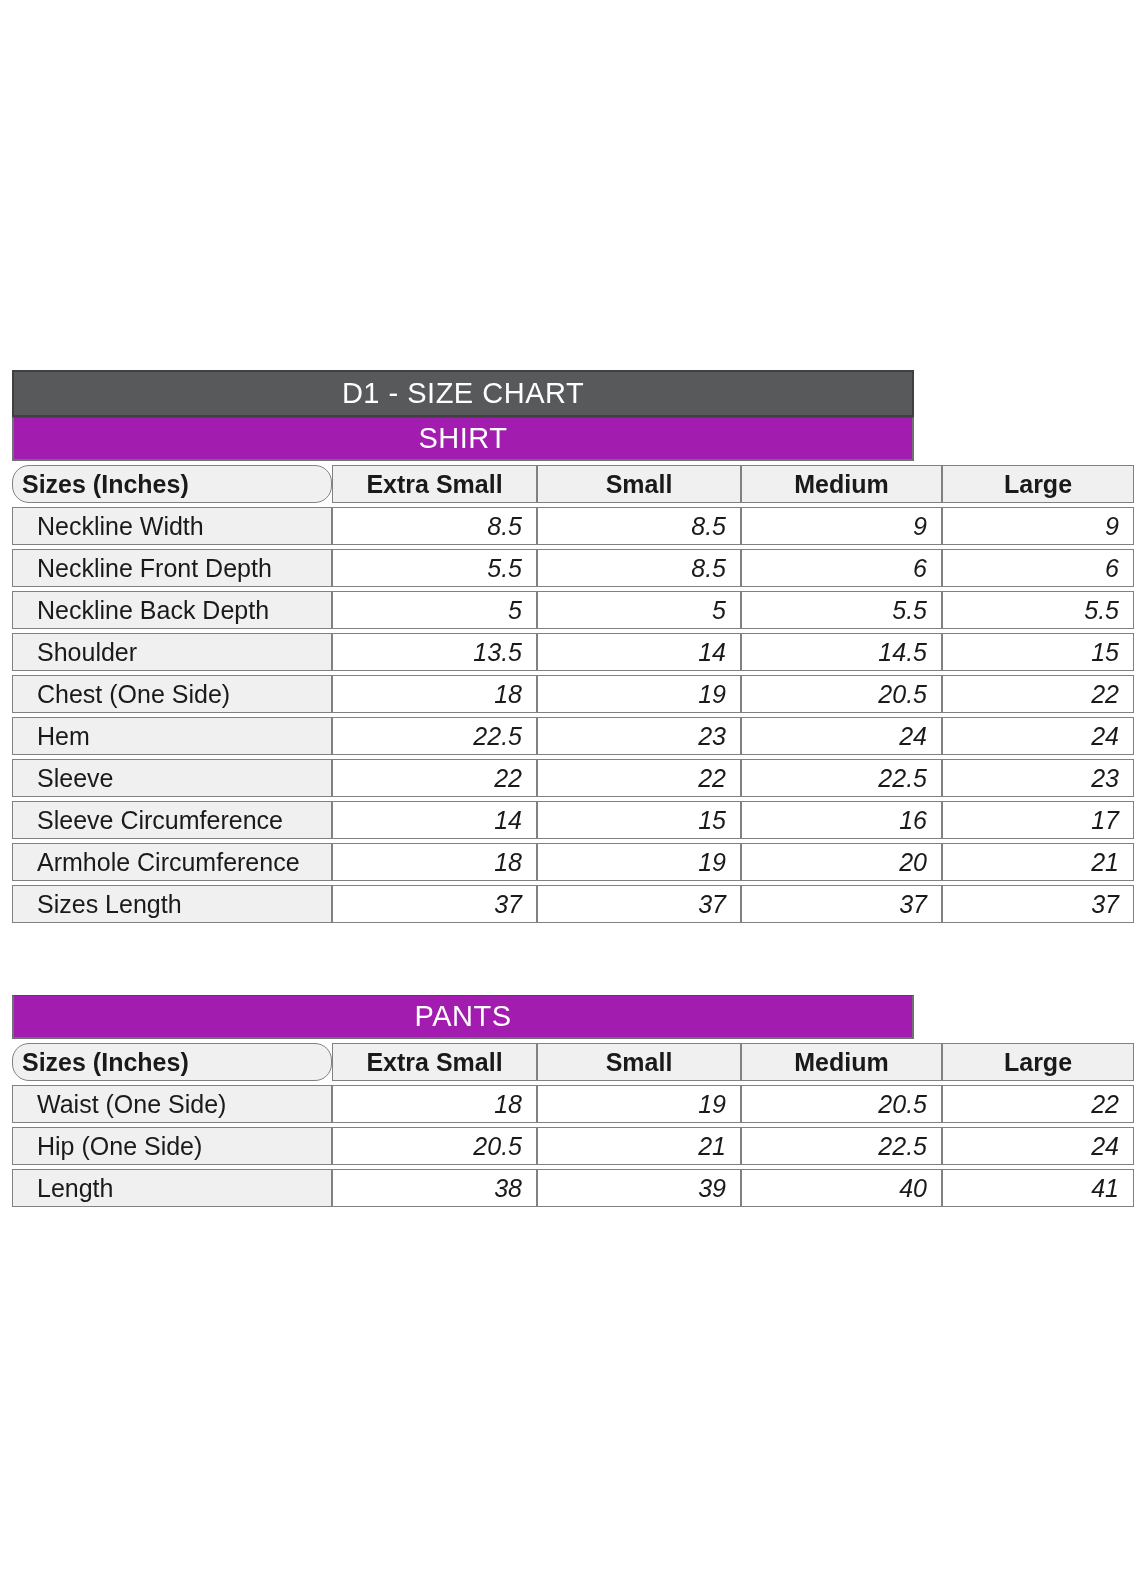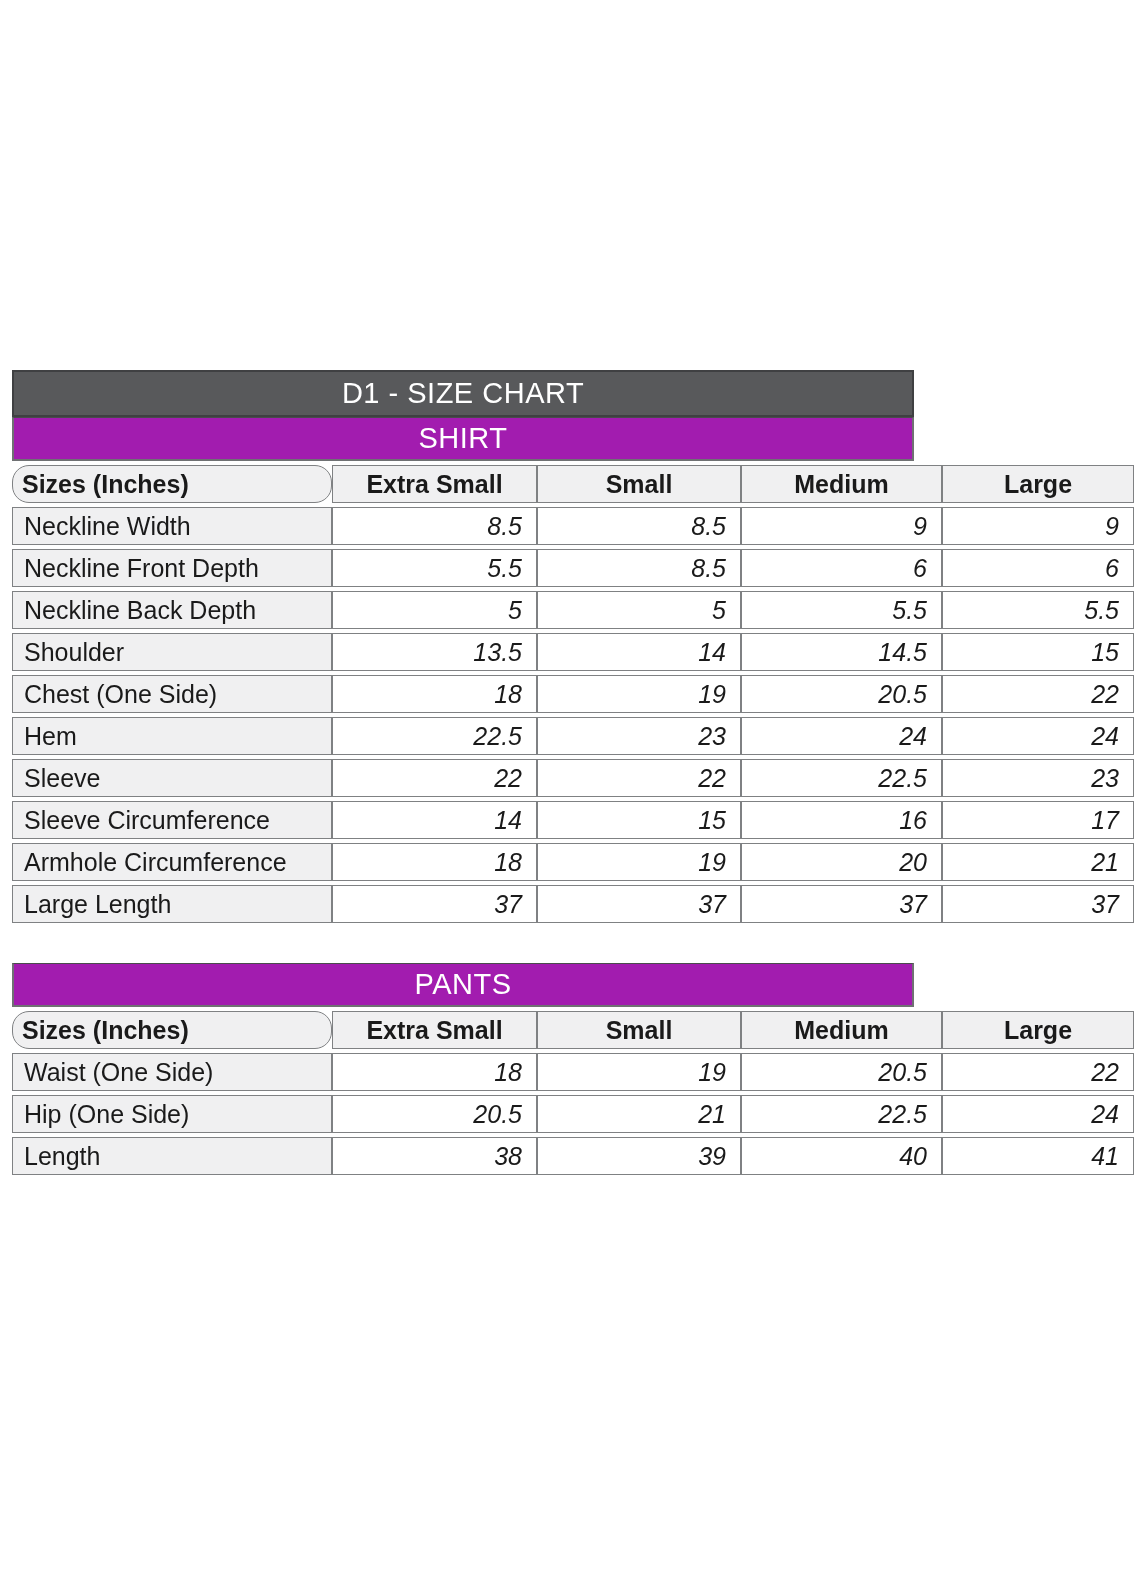--- a/index.html
+++ b/index.html
@@ -72,31 +72,31 @@
   }
   table.size-table th.label-col {
     text-align: left;
     padding-left: 9px;
     border-radius: 17px;
   }
 
   table.size-table td.label-cell {
     background: #f0f0f1;
     text-align: left;
-    padding-left: 11px;
+    padding-left: 24px;
   }
   table.size-table td.value-cell {
     background: #ffffff;
     text-align: right;
     padding-right: 14px;
     font-style: italic;
   }
 
   .pants-block {
-    margin-top: 36px;
+    margin-top: 68px;
   }
 </style>
 </head>
 <body>
 
 <div class="chart-wrap">
 
   <div class="title-bar">
     <span>D1 - SIZE CHART</span>
   </div>
@@ -180,21 +180,21 @@
             <td class="value-cell">17</td>
           </tr>
           <tr>
             <td class="label-cell">Armhole Circumference</td>
             <td class="value-cell">18</td>
             <td class="value-cell">19</td>
             <td class="value-cell">20</td>
             <td class="value-cell">21</td>
           </tr>
           <tr>
-            <td class="label-cell">Large Length</td>
+            <td class="label-cell">Sizes Length</td>
             <td class="value-cell">37</td>
             <td class="value-cell">37</td>
             <td class="value-cell">37</td>
             <td class="value-cell">37</td>
           </tr>
         </tbody>
       </table>
   </div>
 
   <div class="pants-block">

